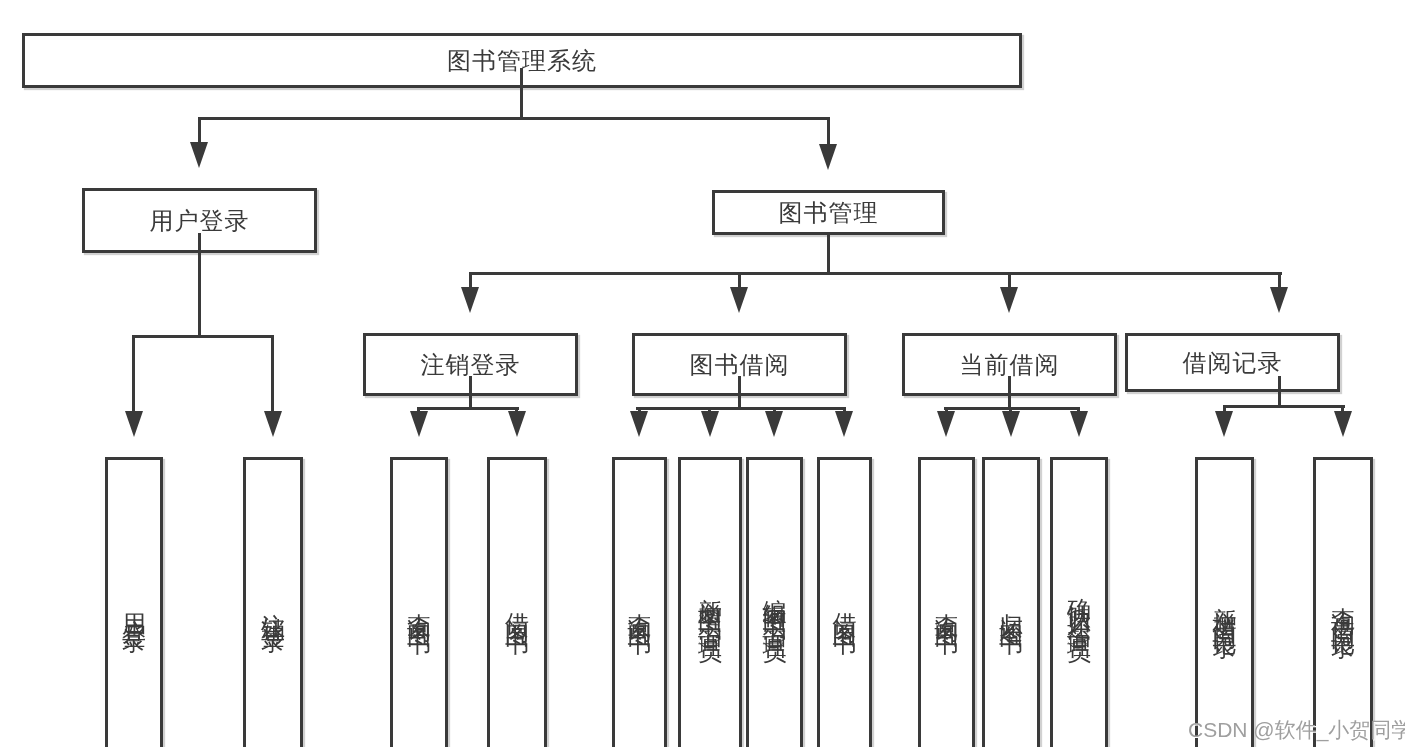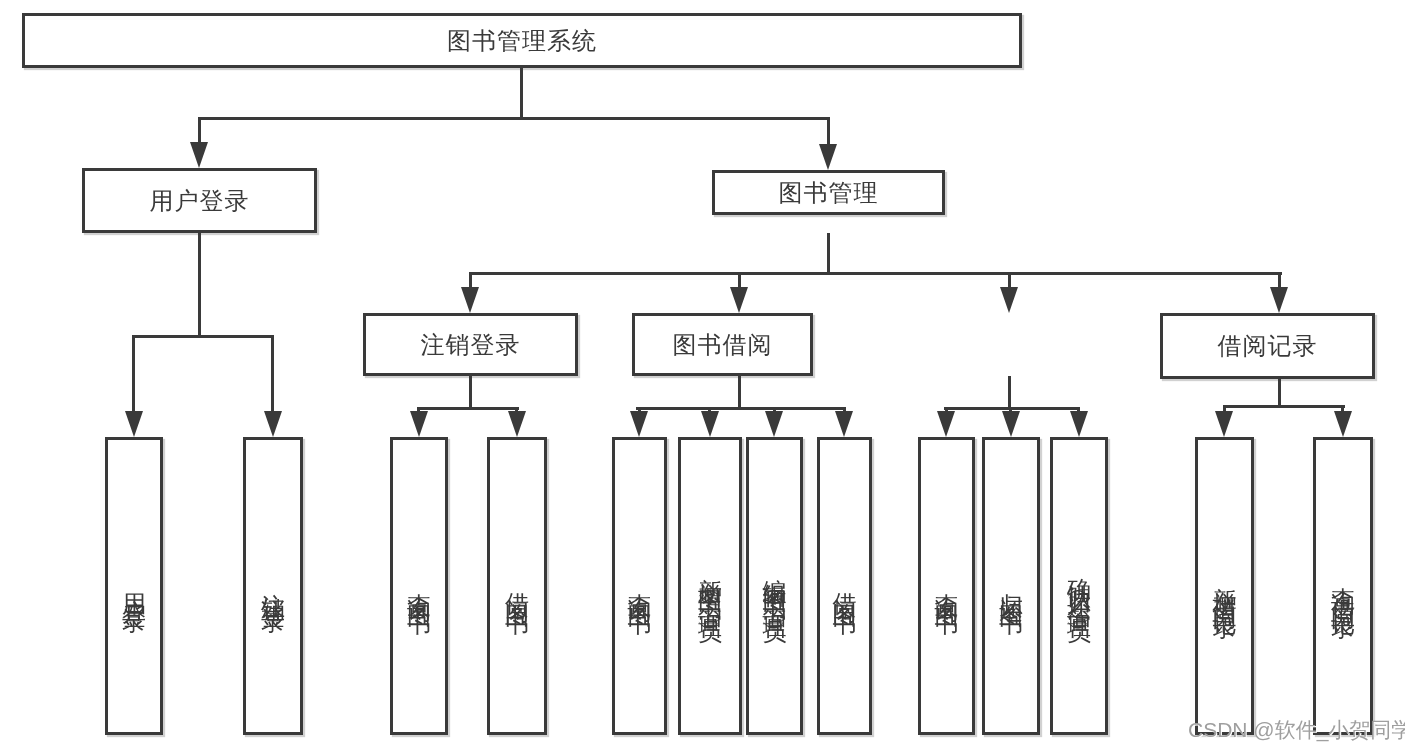--- a/index.html
+++ b/index.html
@@ -17,20 +17,21 @@
   }
   .box{
     position:absolute;
     box-sizing:border-box;
     border:3px solid var(--line);
     background:#fff;
     display:flex;
     align-items:center;
     justify-content:center;
     box-shadow:2px 2px 1px rgba(0,0,0,0.18);
+    margin-top:20px;
   }
   .node-h span{
     font-size:24px;
     letter-spacing:1px;
     white-space:nowrap;
   }
   .leaf{height:298px;}
   .leaf .vtext{
     writing-mode:vertical-rl;
     text-orientation:mixed;
@@ -70,24 +71,27 @@
   <div class="box node-h" style="left:82px;top:168px;width:235px;height:65px">
     <span>用户登录</span>
   </div>
   <div class="box node-h" style="left:712px;top:170px;width:233px;height:45px">
     <span>图书管理</span>
   </div>
 
   <div class="box node-h" style="left:363px;top:313px;width:215px;height:63px">
     <span>注销登录</span>
   </div>
-  <div class="box node-h" style="left:632px;top:313px;width:181px;height:63px">
+  <div class="box node-h" style="left:632px;top:313px;width:215px;height:63px">
     <span>图书借阅</span>
   </div>
-  <div class="box node-h" style="left:1160px;top:313px;width:215px;height:66px">
+  <div class="box node-h" style="left:902px;top:313px;width:215px;height:63px">
+    <span>当前借阅</span>
+  </div>
+  <div class="box node-h" style="left:1125px;top:313px;width:215px;height:59px">
     <span>借阅记录</span>
   </div>
 
   <div class="box leaf" style="left:105px;top:437px;width:58px">
     <span class="vtext">用户登录</span>
   </div>
   <div class="box leaf" style="left:243px;top:437px;width:60px">
     <span class="vtext">注销登录</span>
   </div>
 

